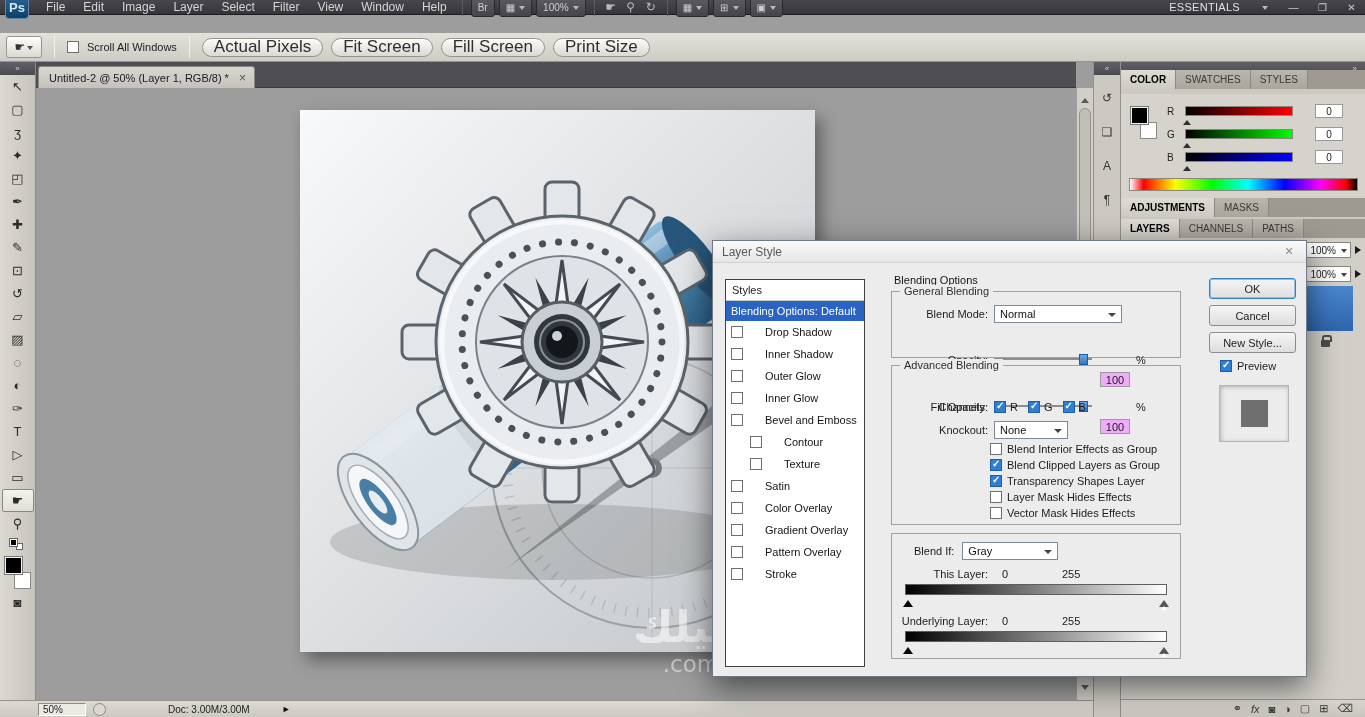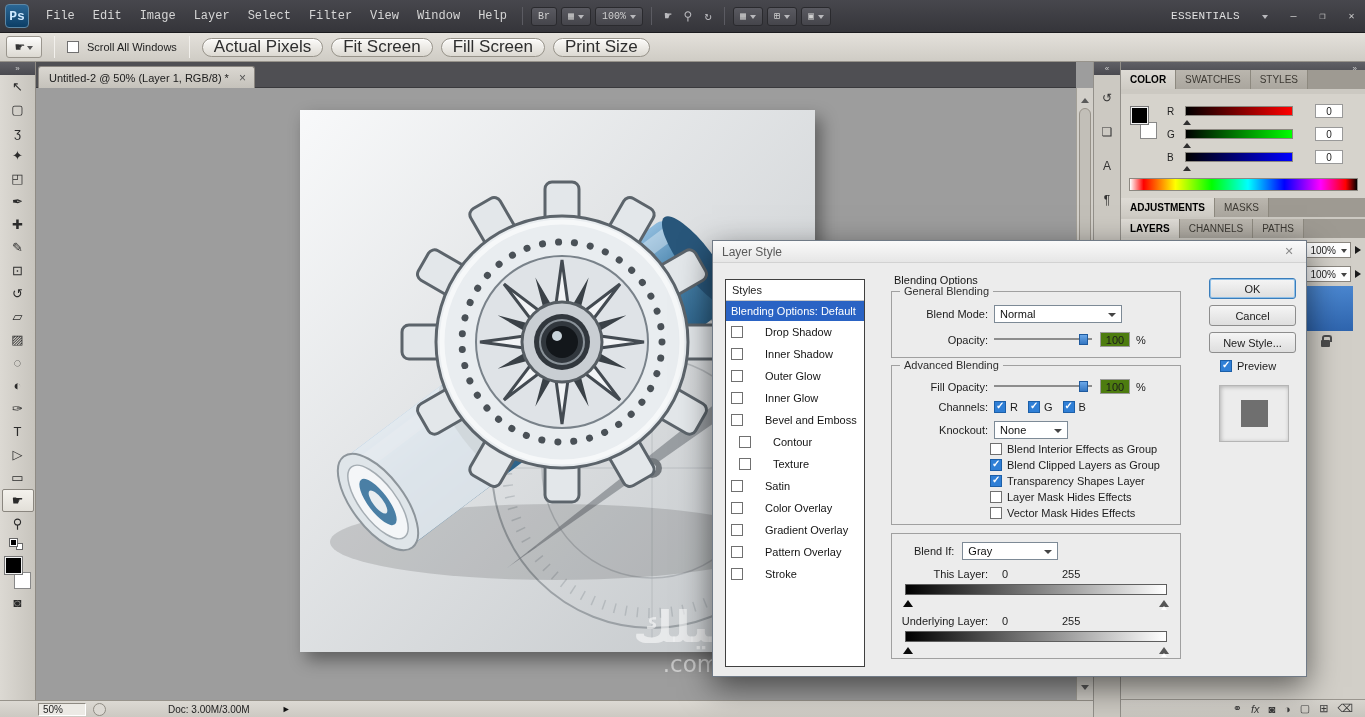--- a/index.html
+++ b/index.html
@@ -1,20 +1,20 @@
 <!DOCTYPE html>
 <html><head>
 <meta charset="utf-8">
 <style>
   *{margin:0;padding:0;box-sizing:border-box;}
   body{font-family:"Liberation Sans",sans-serif;background:#666;}
   #app{position:relative;width:1365px;height:717px;background:#9d9d9d;overflow:hidden;font-size:11px;color:#222;}
 
   
-  .menubar{position:absolute;left:0;top:0;width:100%;height:33px;background:linear-gradient(#47474d,#35353a);border-bottom:1px solid #1c1c1f;display:flex;align-items:center;color:#d6d6d6;font-size:12px;z-index:40;font-family:Liberation Mono, monospace;}
+  .menubar{position:absolute;left:0;top:0;width:100%;height:15px;background:linear-gradient(#47474d,#35353a);border-bottom:1px solid #1c1c1f;display:flex;align-items:center;color:#d6d6d6;font-size:12px;z-index:40;}
   .pslogo{width:24px;height:24px;margin:0 8px 0 5px;border-radius:4px;background:linear-gradient(#2b6795,#0c3e66);border:1px solid #5d87a5;color:#cfe9ff;font-weight:bold;font-size:13px;display:flex;align-items:center;justify-content:center;}
   .mitem{padding:0 9px;line-height:33px;cursor:default;}
   .vsep{width:1px;height:18px;background:#26262a;border-right:1px solid #5b5b62;margin:0 6px;}
   .tbtn{height:19px;display:flex;align-items:center;gap:4px;padding:0 6px;border:1px solid #2a2a2e;border-radius:3px;background:linear-gradient(#5a5a61,#45454b);font-size:10px;color:#cfcfcf;margin:0 2px;}
   .caret{width:0;height:0;border:3px solid transparent;border-top:4px solid #b9b9bd;margin-top:4px;}
   .tico{width:20px;text-align:center;font-size:12px;color:#b9b9bd;}
   .right-group{margin-left:auto;display:flex;align-items:center;}
   .workspace{display:flex;align-items:center;gap:22px;font-size:11px;letter-spacing:.3px;color:#e2e2e2;padding:0 10px;}
   .winbtn{width:27px;height:19px;display:flex;align-items:center;justify-content:center;color:#c9c9c9;font-size:10px;border-radius:2px;margin-left:2px;}
 
@@ -91,33 +91,33 @@
   .lfoot{position:absolute;left:0;top:637px;width:100%;height:18px;background:linear-gradient(#d8d5cf,#c8c5be);border-top:1px solid #9a968f;display:flex;align-items:center;justify-content:flex-end;gap:9px;padding-right:12px;font-size:11px;color:#3b3b3b;}
 
   
   .dialog{position:absolute;left:712px;top:240px;width:595px;height:437px;background:#ececec;border:1px solid #707a86;box-shadow:0 10px 30px rgba(0,0,0,.55);z-index:50;font-size:11px;color:#1c1c1c;}
   .dtitle{position:absolute;left:0;top:0;width:100%;height:22px;background:linear-gradient(#fafafa,#e6e6e6);border-bottom:1px solid #d2d2d2;display:flex;align-items:center;padding:0 9px;color:#5a5a5a;font-size:12px;}
   .dclose{margin-left:auto;color:#8a8a8a;font-size:11px;width:16px;text-align:center;}
   .stylesbox{position:absolute;left:12px;top:38px;width:140px;height:388px;background:#fff;border:1px solid #404040;}
   .shead{height:21px;display:flex;align-items:center;padding-left:6px;color:#222;border-bottom:1px solid #c8c8c8;}
   .ssel{height:20px;display:flex;align-items:center;padding-left:5px;background:#2a63c4;color:#fff;white-space:nowrap;overflow:hidden;}
   .sitem{height:22px;display:flex;align-items:center;gap:22px;padding-left:5px;color:#141414;}
-  .sitem.indent{padding-left:13px;text-align:center;}
+  .sitem.indent{padding-left:24px;text-align:center;}
   .sectitle{position:absolute;left:181px;top:33px;color:#151515;}
   .group{position:absolute;left:178px;width:290px;border:1px solid #a0a0a0;}
   #grp-general{top:50px;height:67px;} #grp-advanced{top:124px;height:160px;} #grp-blendif{top:292px;height:126px;}
   .glabel{position:absolute;left:8px;top:-7px;background:#ececec;padding:0 4px;color:#2e2e2e;}
   .grow{position:absolute;left:12px;right:8px;display:flex;align-items:center;}
   .glab{width:84px;text-align:right;margin-right:6px;flex:0 0 auto;}
   .combo{height:18px;background:#fff;border:1px solid #7d8a96;display:flex;align-items:center;padding:0 18px 0 5px;position:relative;color:#111;}
   .combo::after{content:"";position:absolute;right:5px;top:7px;border:4px solid transparent;border-top:4px solid #444;}
   .pslider{position:relative;width:98px;height:15px;flex:0 0 auto;}
   .pslider .trk{position:absolute;left:0;right:0;top:6px;height:2px;background:#fdfdfd;border:1px solid #8d8d8d;}
   .pslider .th{position:absolute;left:85px;top:2px;width:9px;height:11px;background:linear-gradient(#6aa7e8,#3577c2);border:1px solid #1f5a9e;}
-  .vbox{width:30px;height:15px;background:#4d7c0f;border:1px solid #9b9b9b;display:flex;align-items:center;justify-content:center;margin-left:8px;flex:0 0 auto;}
+  .vbox{width:30px;height:15px;background:#f0abfc;border:1px solid #9b9b9b;display:flex;align-items:center;justify-content:center;margin-left:8px;flex:0 0 auto;margin-top:40px;}
   .pct{margin-left:6px;}
   .chgroup{display:flex;align-items:center;gap:4px;margin-right:10px;}
   .advchecks{position:absolute;left:98px;top:76px;display:flex;flex-direction:column;gap:3px;}
   .chkrow{display:flex;align-items:center;gap:5px;height:13px;}
   .bif-abs{position:absolute;}
   .bifwrap{position:absolute;left:13px;right:13px;}
   .bifbar{position:relative;height:11px;border:1px solid #5e5e5e;background:linear-gradient(90deg,#000,#fff);}
   .mk{position:absolute;top:11px;width:0;height:0;border:5px solid transparent;}
   .mkl{left:-2px;border-bottom:7px solid #0a0a0a;}
   .mkr{right:-2px;border-bottom:7px solid #555;}

